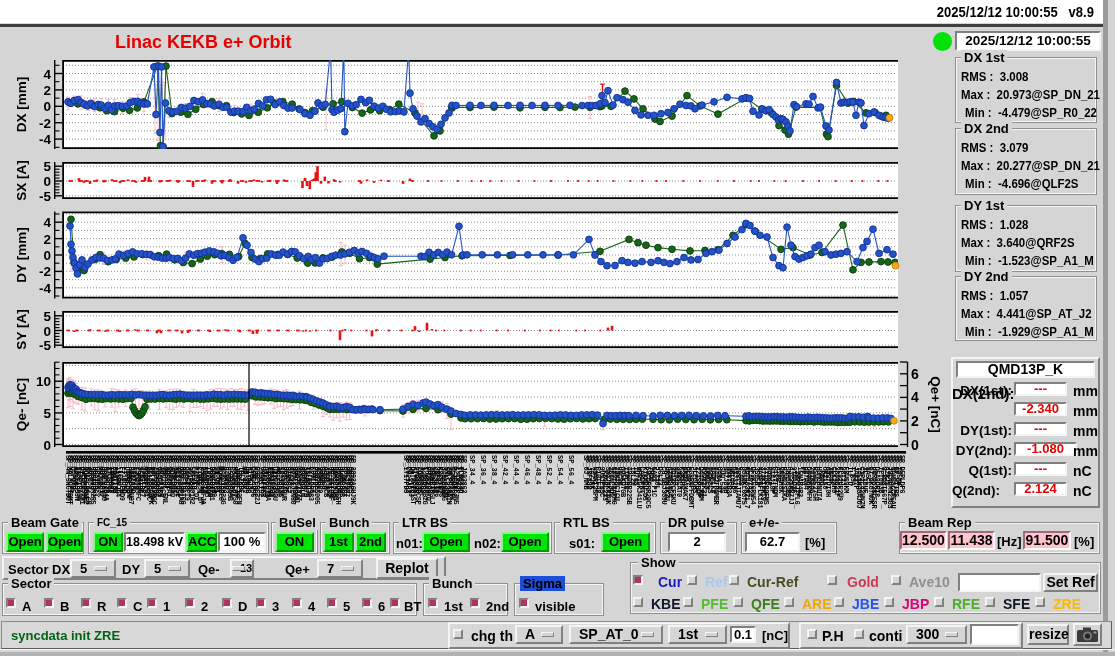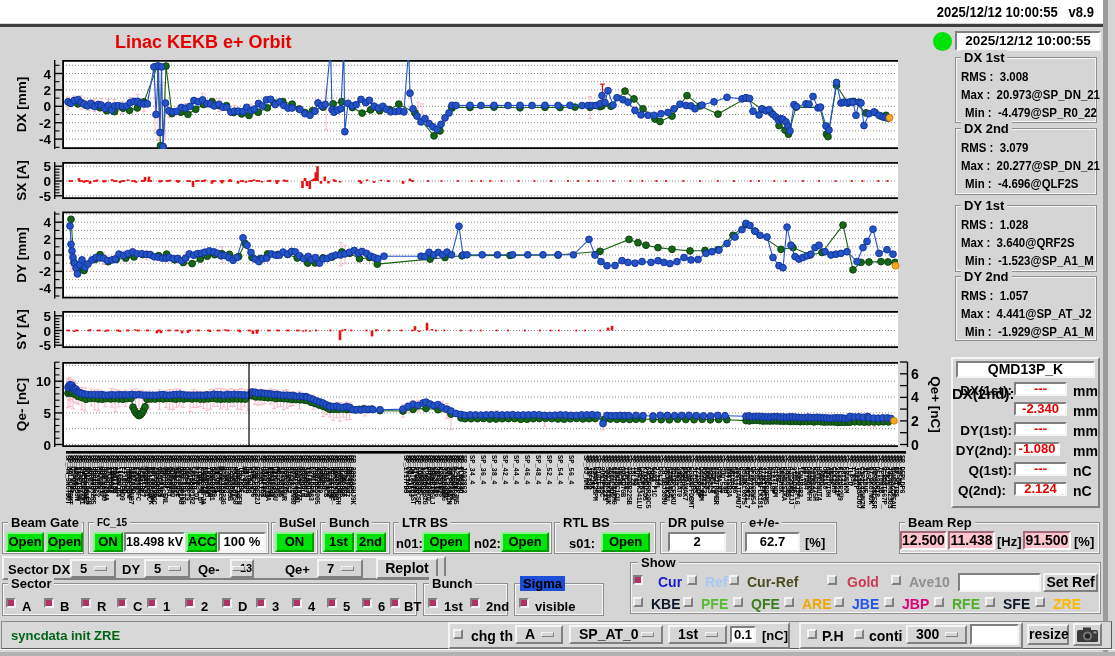--- a/index.html
+++ b/index.html
@@ -2140,26 +2140,26 @@
 <div style="position:absolute;left:952px;top:383px;width:60px;text-align:right;font-size:13.5px;position:absolute">DX(1st):</div>
 <div style="position:absolute;left:1014px;top:382px;width:53px;height:14px;border:2px solid;border-color:#808080 #f4f4f4 #f4f4f4 #808080;background:#fff;text-align:center;font-size:13px;line-height:10px;color:#e80000;white-space:nowrap">---</div>
 <div style="position:absolute;left:1073px;top:383px;font-size:14px;color:#000;white-space:nowrap">mm</div>
 <div style="position:absolute;left:952px;top:385px;width:60px;text-align:right;font-size:15px;position:absolute">DX(2nd):</div>
 <div style="position:absolute;left:1014px;top:402px;width:53px;height:14px;border:2px solid;border-color:#808080 #f4f4f4 #f4f4f4 #808080;background:#fff;text-align:center;font-size:13px;line-height:10px;color:#e80000;white-space:nowrap">-2.340</div>
 <div style="position:absolute;left:1073px;top:403px;font-size:14px;color:#000;white-space:nowrap">mm</div>
 <div style="position:absolute;left:952px;top:423px;width:60px;text-align:right;font-size:13.5px;position:absolute">DY(1st):</div>
 <div style="position:absolute;left:1014px;top:422px;width:53px;height:14px;border:2px solid;border-color:#808080 #f4f4f4 #f4f4f4 #808080;background:#fff;text-align:center;font-size:13px;line-height:10px;color:#e80000;white-space:nowrap">---</div>
 <div style="position:absolute;left:1073px;top:423px;font-size:14px;color:#000;white-space:nowrap">mm</div>
 <div style="position:absolute;left:952px;top:443px;width:60px;text-align:right;font-size:13.5px;position:absolute">DY(2nd):</div>
-<div style="position:absolute;left:1014px;top:442px;width:46px;height:14px;border:2px solid;border-color:#808080 #f4f4f4 #f4f4f4 #808080;background:#fff;text-align:center;font-size:13px;line-height:10px;color:#e80000;white-space:nowrap">-1.080</div>
+<div style="position:absolute;left:1014px;top:442px;width:63px;height:14px;border:2px solid;border-color:#808080 #f4f4f4 #f4f4f4 #808080;background:#fff;text-align:center;font-size:13px;line-height:10px;color:#e80000;white-space:nowrap">-1.080</div>
 <div style="position:absolute;left:1073px;top:443px;font-size:14px;color:#000;white-space:nowrap">mm</div>
 <div style="position:absolute;left:952px;top:463px;width:60px;text-align:right;font-size:13.5px;position:absolute">Q(1st):</div>
 <div style="position:absolute;left:1014px;top:462px;width:53px;height:14px;border:2px solid;border-color:#808080 #f4f4f4 #f4f4f4 #808080;background:#fff;text-align:center;font-size:13px;line-height:10px;color:#e80000;white-space:nowrap">---</div>
 <div style="position:absolute;left:1073px;top:463px;font-size:14px;color:#000;white-space:nowrap">nC</div>
-<div style="position:absolute;left:952px;top:483px;width:60px;text-align:center;font-size:13.5px;position:absolute">Q(2nd):</div>
+<div style="position:absolute;left:952px;top:483px;width:60px;text-align:left;font-size:13.5px;position:absolute">Q(2nd):</div>
 <div style="position:absolute;left:1014px;top:482px;width:53px;height:14px;border:2px solid;border-color:#808080 #f4f4f4 #f4f4f4 #808080;background:#fff;text-align:center;font-size:13px;line-height:10px;color:#e80000;white-space:nowrap">2.124</div>
 <div style="position:absolute;left:1073px;top:483px;font-size:14px;color:#000;white-space:nowrap">nC</div>
 <div style="position:absolute;left:2px;top:522px;width:82px;height:32px;border:1px solid #8e8e8e;box-shadow:inset 0 0 0 1px #f6f6f6">
     <div style="position:absolute;left:5px;top:-8px;background:#d5d5d5;padding:0 3px;font-size:13px;line-height:15px;white-space:nowrap">Beam Gate</div>
   </div>
 <div style="position:absolute;left:6px;top:532px;width:38px;height:20px;border:2px solid;border-color:#8cf48c #009c00 #009c00 #8cf48c;background:#00e308;text-align:center;font-size:13px;line-height:16px;color:#000">Open</div>
 <div style="position:absolute;left:46px;top:532px;width:37px;height:20px;border:2px solid;border-color:#8cf48c #009c00 #009c00 #8cf48c;background:#00e308;text-align:center;font-size:13px;line-height:16px;color:#000">Open</div>
 <div style="position:absolute;left:88px;top:522px;width:181px;height:32px;border:1px solid #8e8e8e;box-shadow:inset 0 0 0 1px #f6f6f6">
     <div style="position:absolute;left:5px;top:-8px;background:#d5d5d5;padding:0 3px;font-size:10px;line-height:15px;white-space:nowrap">FC_15</div>
   </div>

